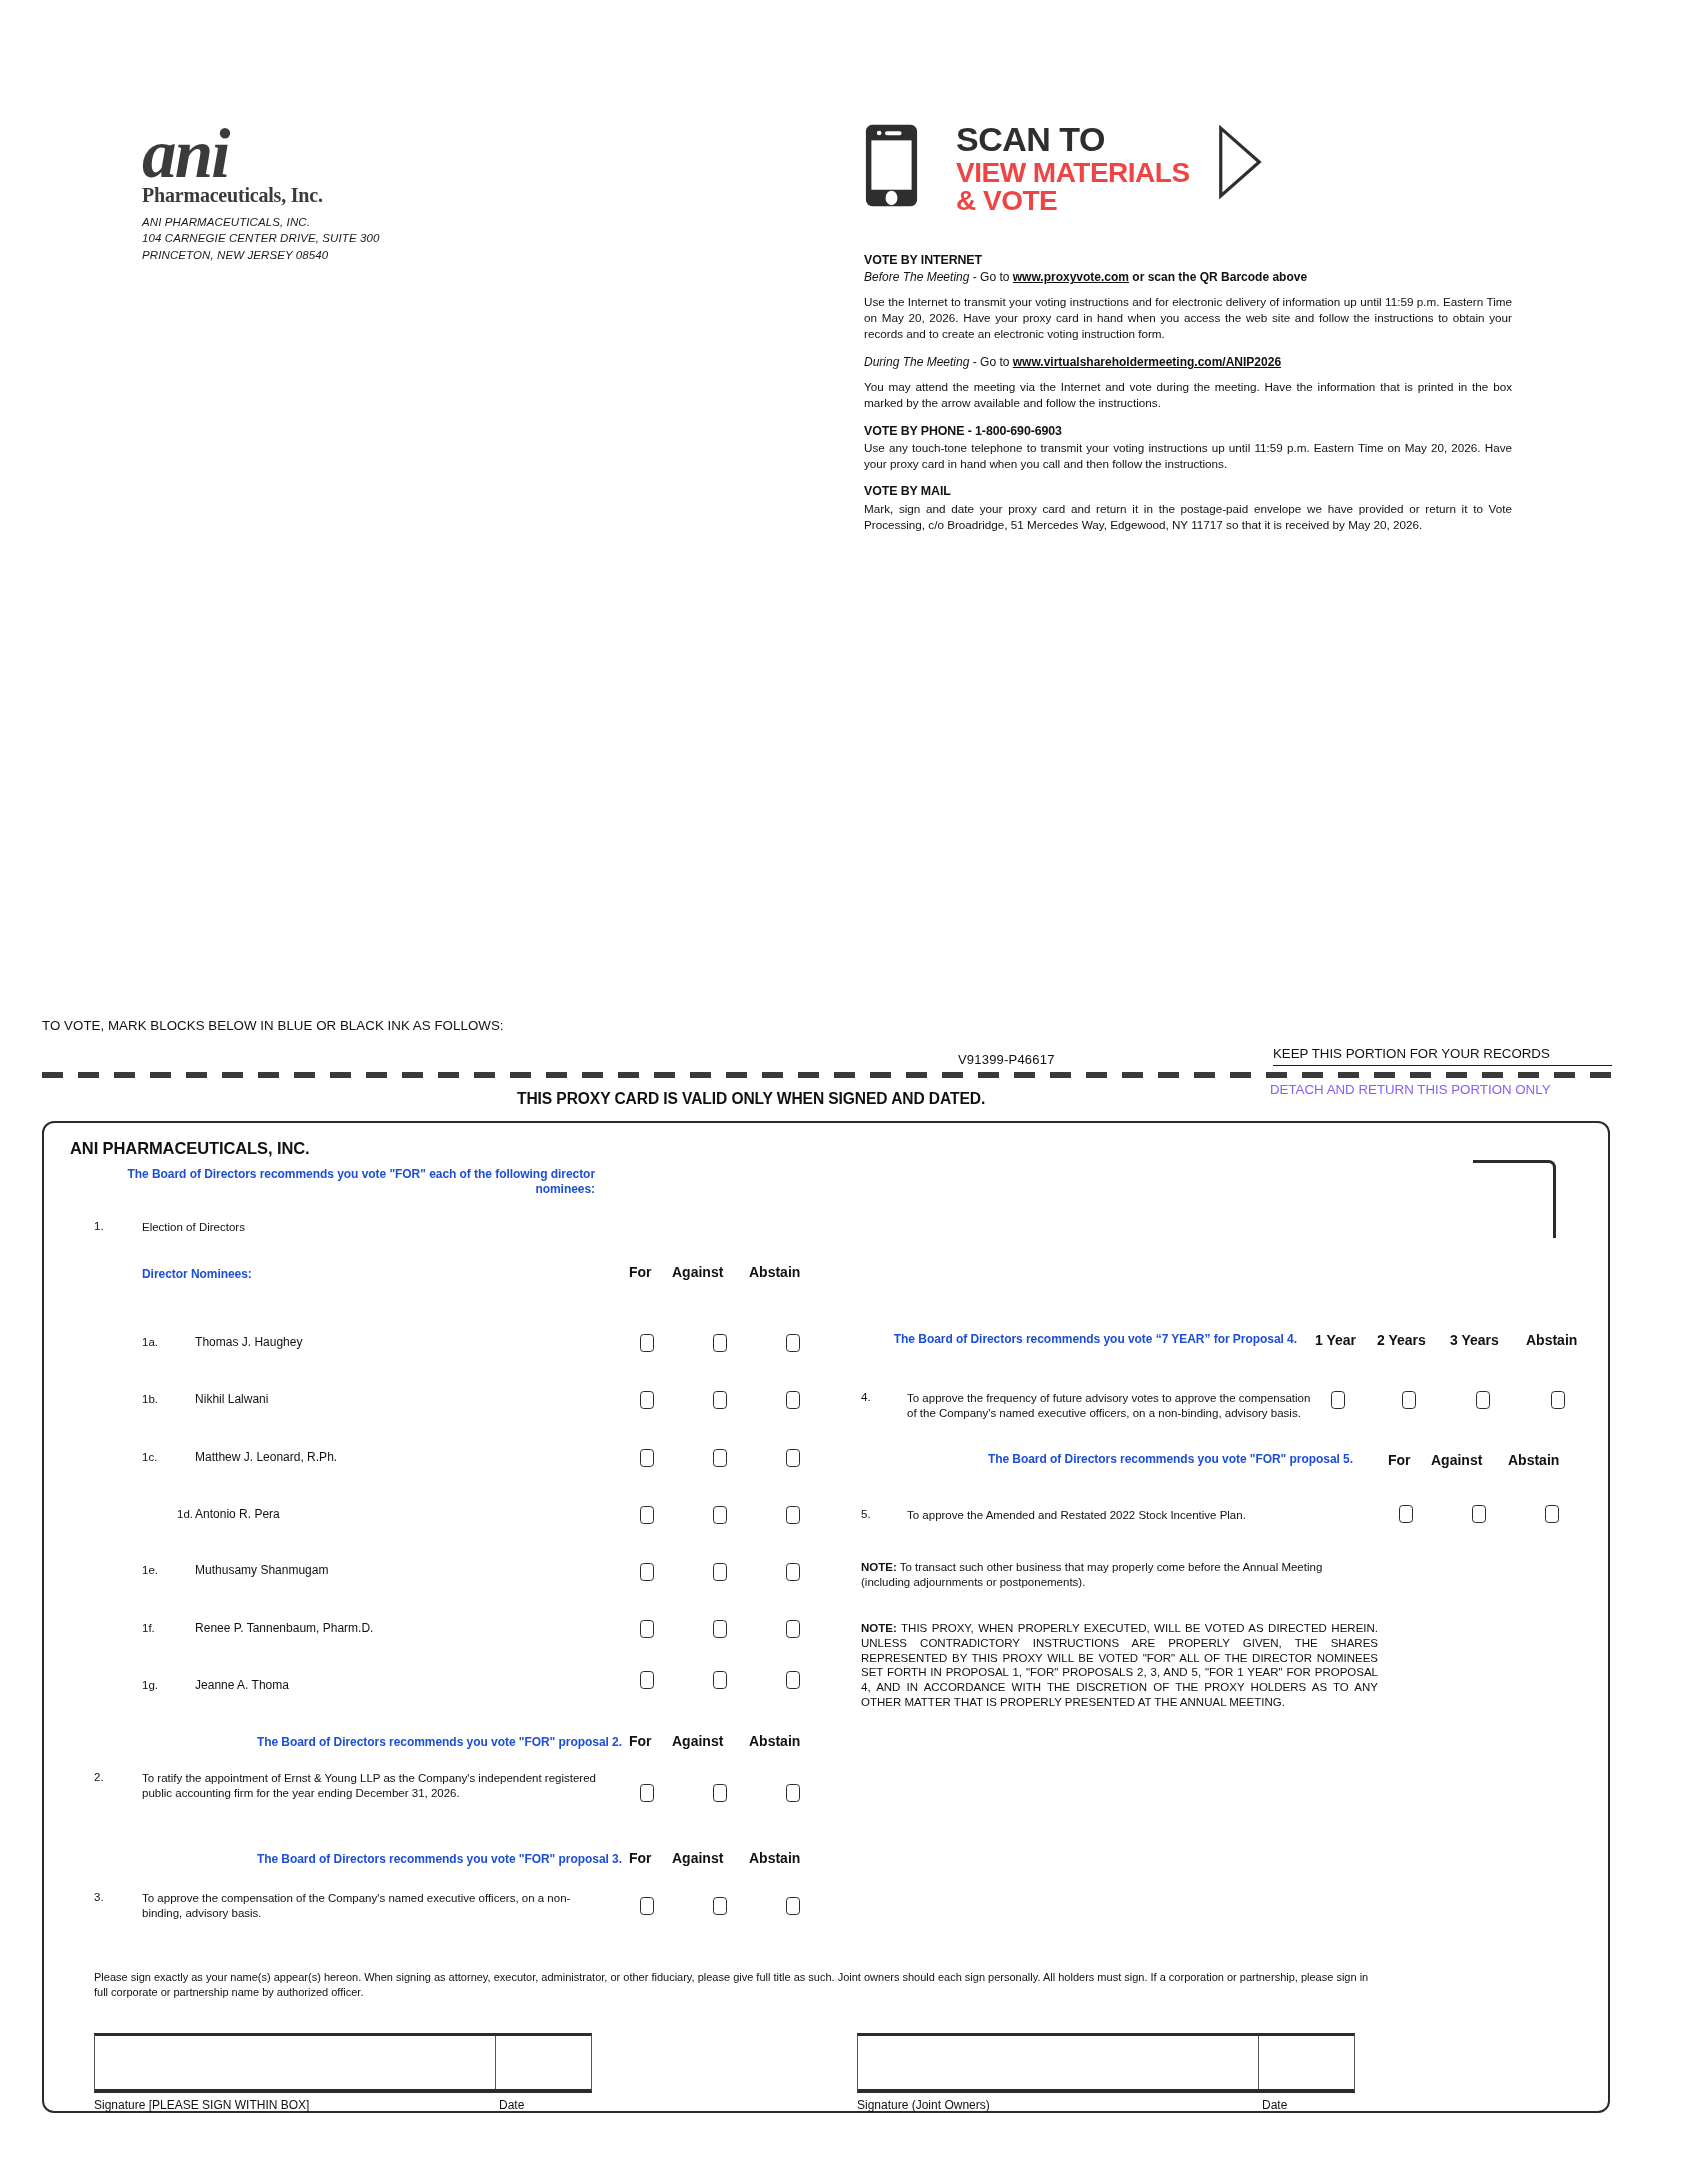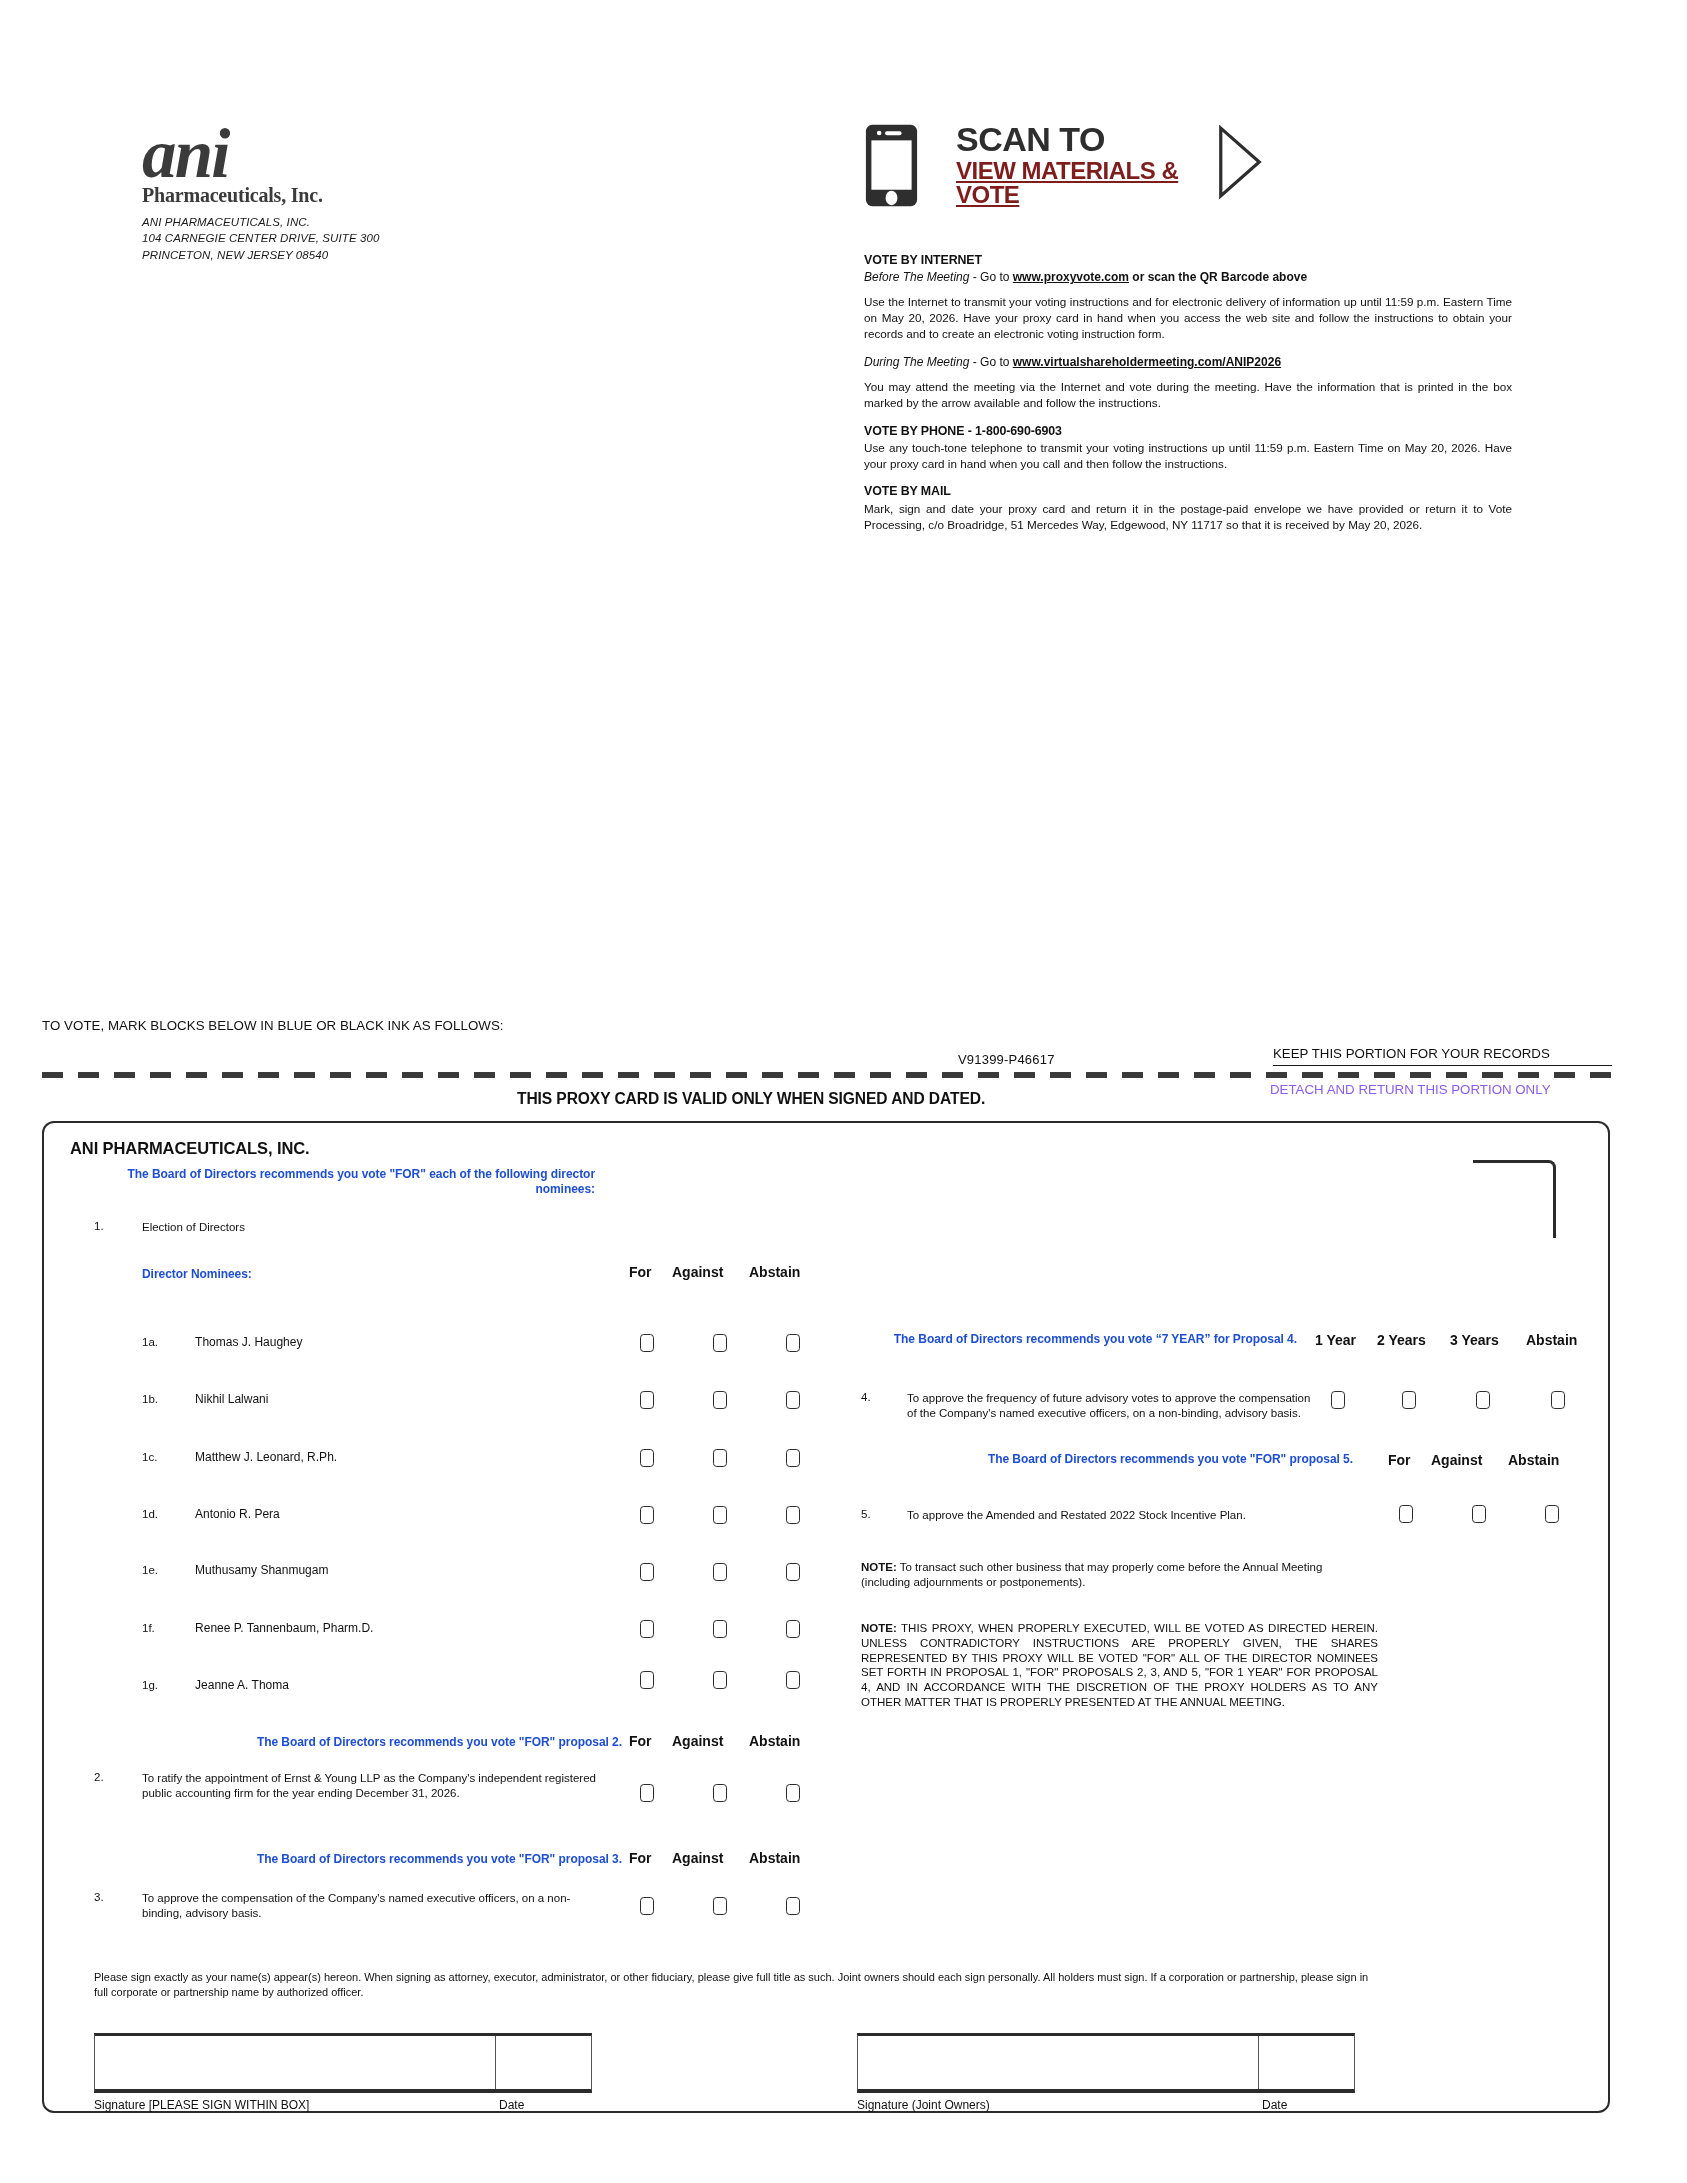--- a/index.html
+++ b/index.html
@@ -47,22 +47,22 @@
 
   
   #scan-header { left: 864px; top: 117px; width: 459px; height: 92px; }
   .phone-icon { position: absolute; left: 0; top: 5.5px; }
   .scan-text { position:absolute; left: 92px; top: 4.6px; width: 257px;}
   .scan-to {
     font-size: 34px; font-weight: bold; letter-spacing: -0.5px; color: #2e2e2e;
     line-height: 1.0;
   }
   .scan-sub {
-    font-size: 24px; font-weight: bold; letter-spacing: -0.5px; color: #7f1d1d;
-    line-height: 1.0; margin-top: 3.7px; text-decoration: underline;
+    font-size: 28px; font-weight: bold; letter-spacing: -0.5px; color: #ef4444;
+    line-height: 1.0; margin-top: 3.7px;
   }
   .scan-arrow { position:absolute; left: 354px; top: 8.3px; }
 
   
   #vote-instructions {
     left: 864px; top: 252px; width: 648px;
     font-size: 11.7px; line-height: 1.34; color: #111;
   }
   .vi-head { font-weight: bold; font-size: 12.4px; letter-spacing: -0.1px; }
   .vi-sub { font-size: 12px; margin-top: 0.5px;}
@@ -257,21 +257,21 @@
 
 <div class="abs" style="left:142px; top:1450px;">
   <span class="nominee-num" style="display:inline-block;width:51px;">1c.</span>
   <span class="nominee-name">Matthew J. Leonard, R.Ph.</span>
 </div>
 <div class="abs cb" style="left:640px; top:1449px;"></div>
 <div class="abs cb" style="left:713px; top:1449px;"></div>
 <div class="abs cb" style="left:786px; top:1449px;"></div>
 
 <div class="abs" style="left:142px; top:1507px;">
-  <span class="nominee-num" style="display:inline-block;width:51px;">1d.</span>
+  <span class="nominee-num" style="display:inline-block;width:51px;text-align:right;">1d.</span>
   <span class="nominee-name">Antonio R. Pera</span>
 </div>
 <div class="abs cb" style="left:640px; top:1506px;"></div>
 <div class="abs cb" style="left:713px; top:1506px;"></div>
 <div class="abs cb" style="left:786px; top:1506px;"></div>
 
 <div class="abs" style="left:142px; top:1563px;">
   <span class="nominee-num" style="display:inline-block;width:51px;">1e.</span>
   <span class="nominee-name">Muthusamy Shanmugam</span>
 </div>

